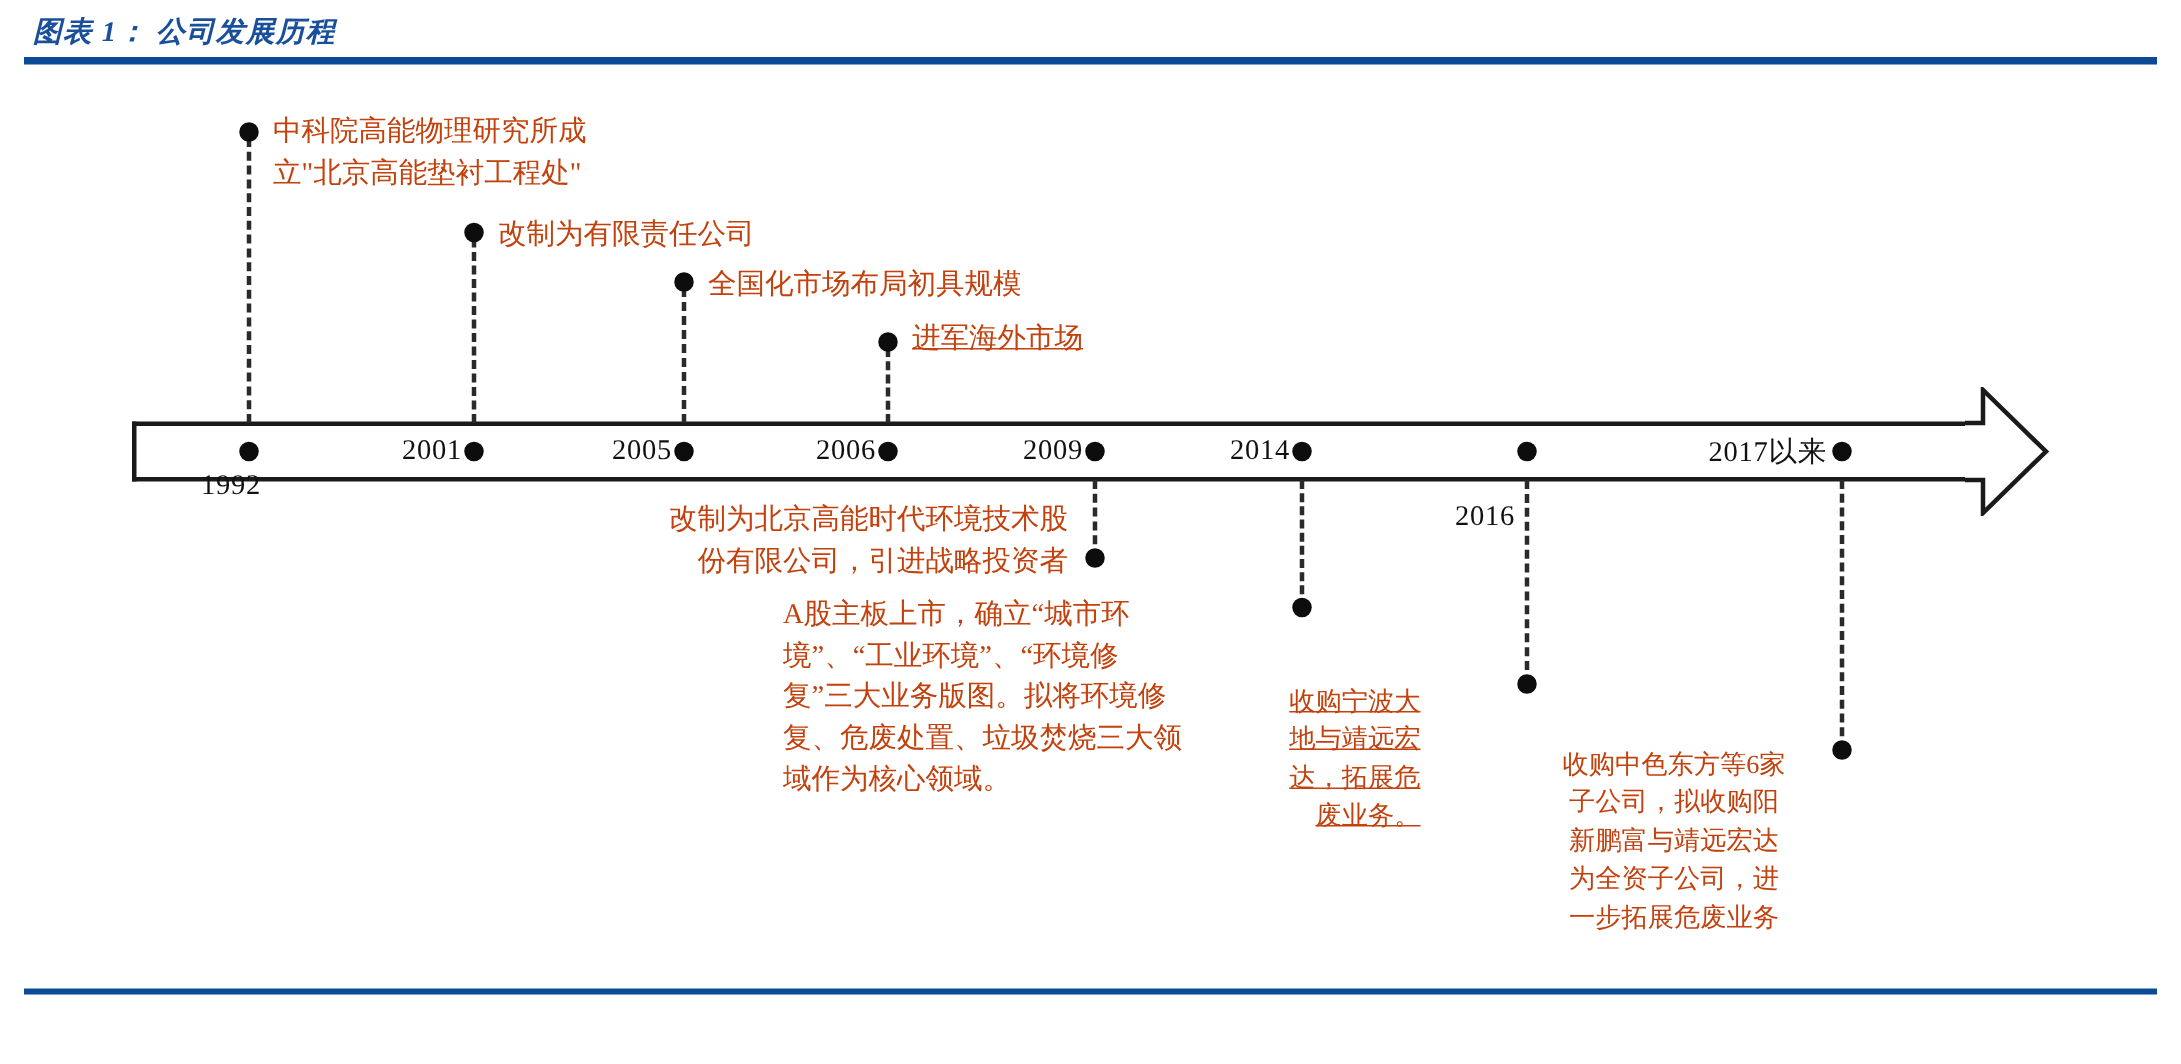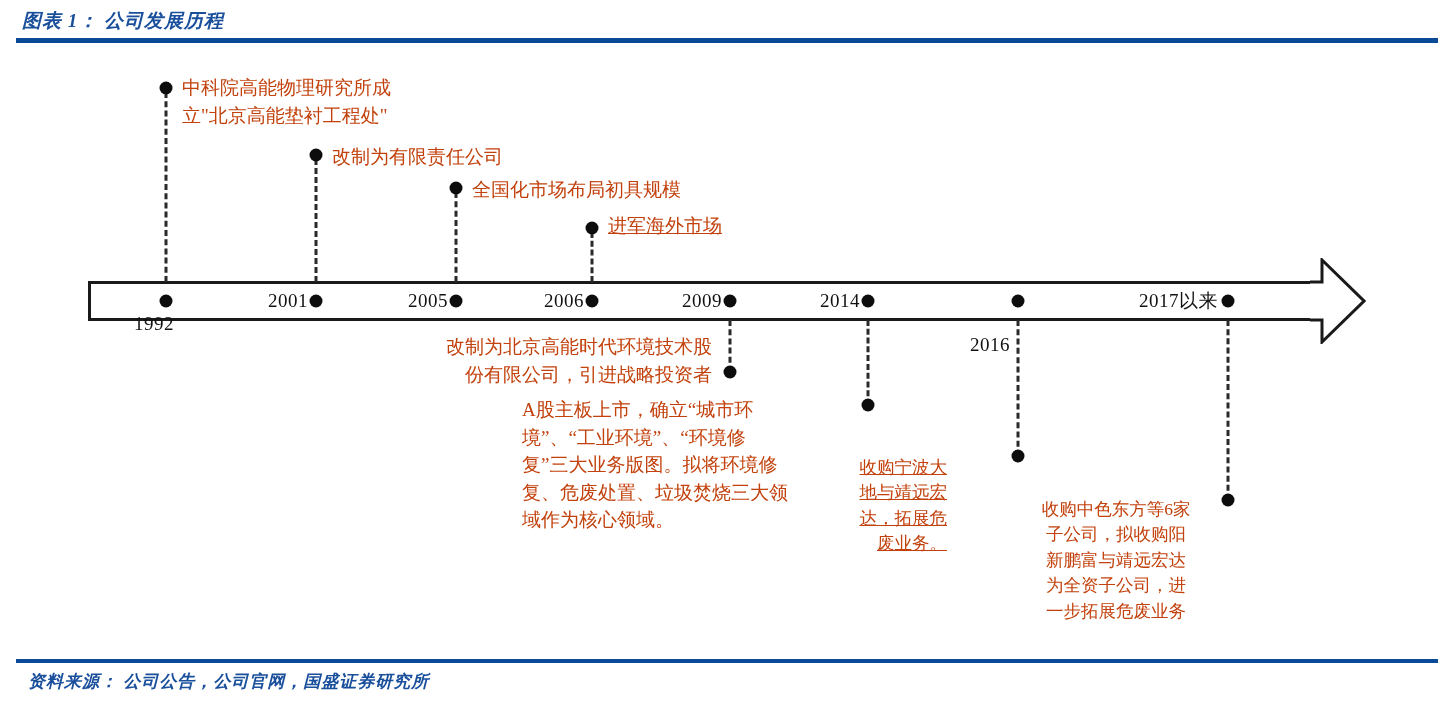--- a/index.html
+++ b/index.html
@@ -221,16 +221,15 @@
 达，拓展危
 废业务。</div>
 
   <div class="callout narrow ta-c" style="left:1014px; top:497px; width:204px;text-align:center;">收购中色东方等6家
 子公司，拟收购阳
 新鹏富与靖远宏达
 为全资子公司，进
 一步拓展危废业务</div>
 
   <div class="rule-bottom"></div>
-  <div class="source">资料来源： 公司公告，公司官网，国盛证券研究所</div>
 
 
 </div>
 
 </body></html>

